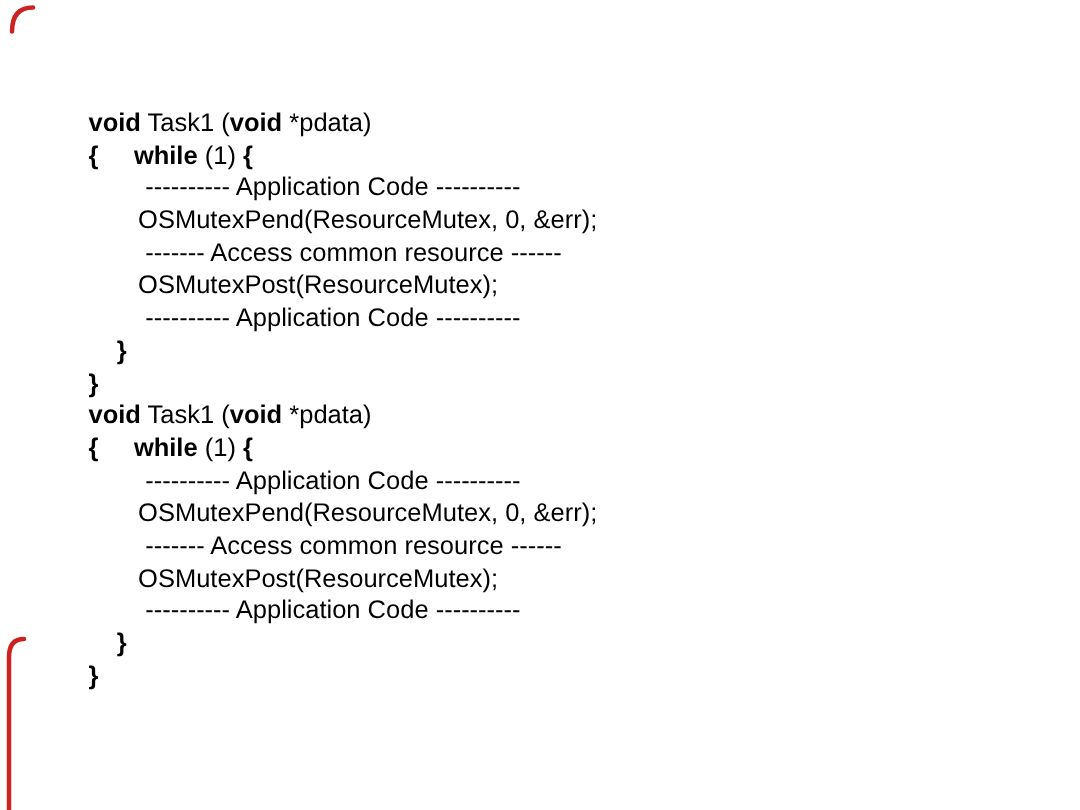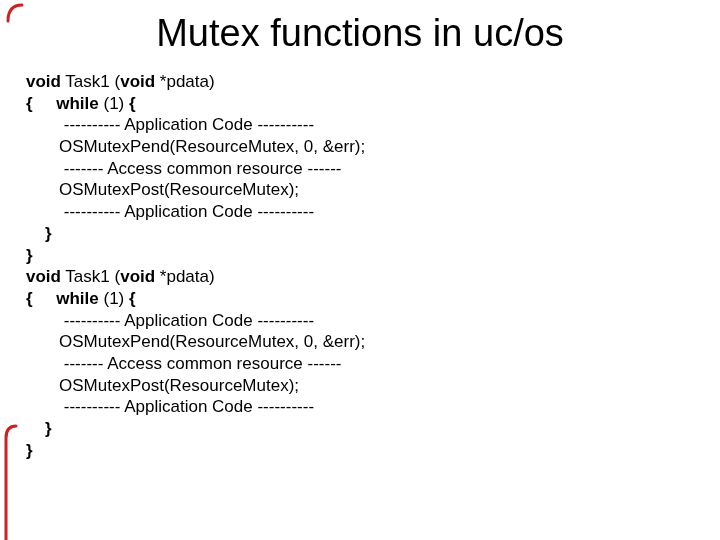--- a/index.html
+++ b/index.html
@@ -24,21 +24,21 @@
     text-align: center;
     font-size: 38px;
     font-weight: 400;
     letter-spacing: 0px;
     line-height: 1.05;
     color: #000000;
   }
   .code-area {
     position: absolute;
     top: 71px;
-    left: 26px;
+    left: 59px;
     font-size: 17px;
     line-height: 21.7px;
     white-space: pre;
     color: #000000;
   }
   .code-line {
     height: 21.7px;
   }
   .code-line .b {
     font-weight: 700;
@@ -62,17 +62,16 @@
 <div class="slide">
 
   <svg class="deco top-left" width="30" height="30" viewBox="0 0 30 30" aria-hidden="true">
     <path d="M 22 5 Q 8 5 8 21" fill="none" stroke-width="3" stroke-linecap="round" stroke="#cc2222"></path>
   </svg>
 
   <svg class="deco bottom-left" width="24" height="122" viewBox="0 0 24 122" aria-hidden="true">
     <path d="M 16 8 Q 6 8 6 20 L 6 122" fill="none" stroke-width="3" stroke-linecap="round" stroke="#cc2222"></path>
   </svg>
 
-  <div class="slide-title">Mutex functions in uc/os</div>
 
   <div class="code-area" id="code-area"><div class="code-line"><span class="b">void</span><span> Task1 (</span><span class="b">void</span><span> *pdata)</span></div><div class="code-line"><span class="b">{</span><span>     </span><span class="b">while</span><span> (1) </span><span class="b">{</span></div><div class="code-line"><span>        ---------- Application Code ----------</span></div><div class="code-line"><span>       OSMutexPend(ResourceMutex, 0, &amp;err);</span></div><div class="code-line"><span>        ------- Access common resource ------</span></div><div class="code-line"><span>       OSMutexPost(ResourceMutex);</span></div><div class="code-line"><span>        ---------- Application Code ----------</span></div><div class="code-line"><span>    </span><span class="b">}</span></div><div class="code-line"><span class="b">}</span></div><div class="code-line"><span class="b">void</span><span> Task1 (</span><span class="b">void</span><span> *pdata)</span></div><div class="code-line"><span class="b">{</span><span>     </span><span class="b">while</span><span> (1) </span><span class="b">{</span></div><div class="code-line"><span>        ---------- Application Code ----------</span></div><div class="code-line"><span>       OSMutexPend(ResourceMutex, 0, &amp;err);</span></div><div class="code-line"><span>        ------- Access common resource ------</span></div><div class="code-line"><span>       OSMutexPost(ResourceMutex);</span></div><div class="code-line"><span>        ---------- Application Code ----------</span></div><div class="code-line"><span>    </span><span class="b">}</span></div><div class="code-line"><span class="b">}</span></div></div>
 
 </div>
 
 </body></html>

